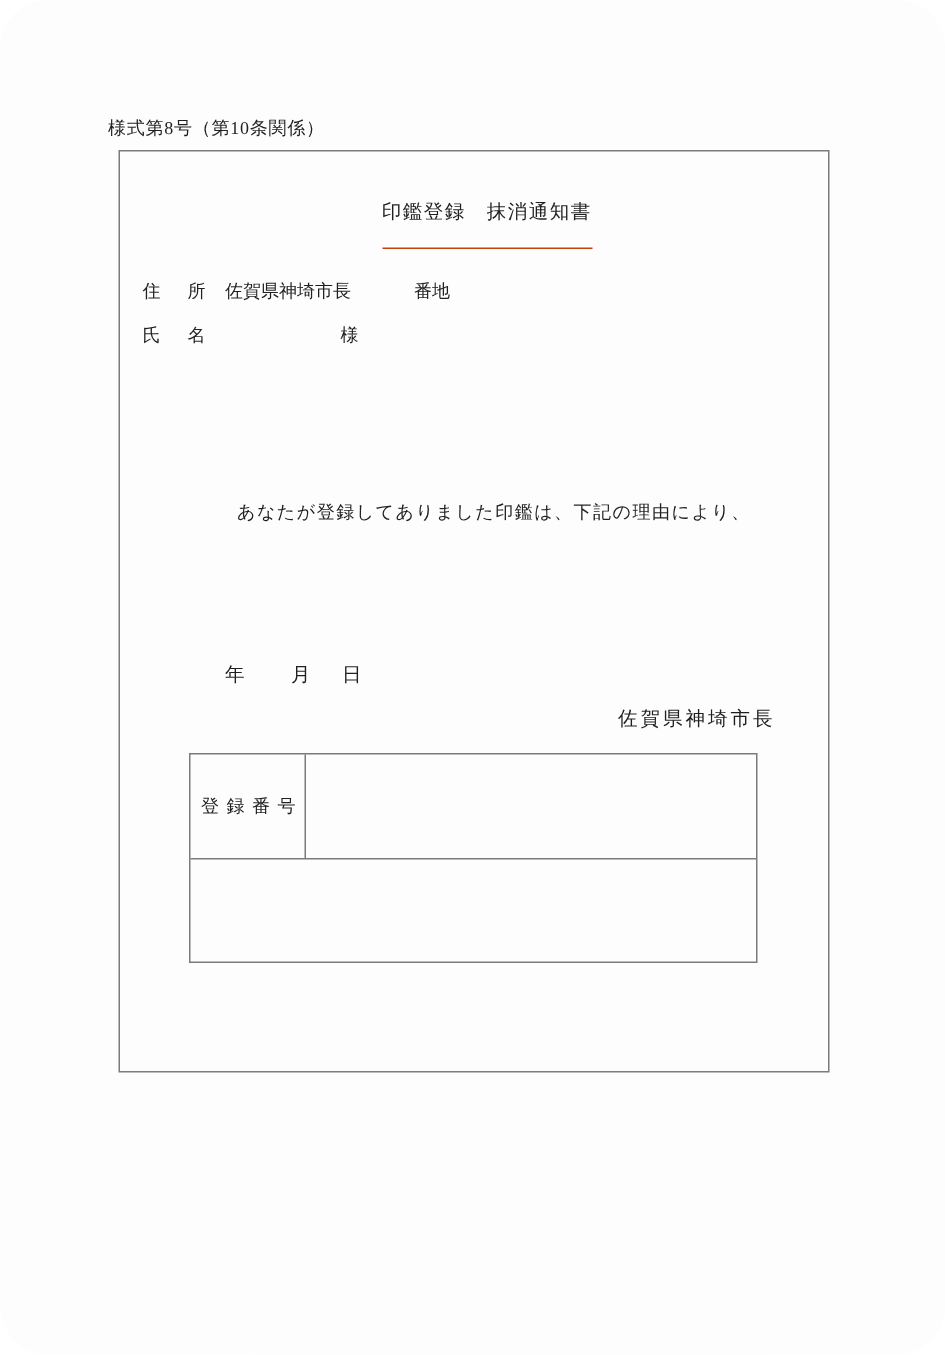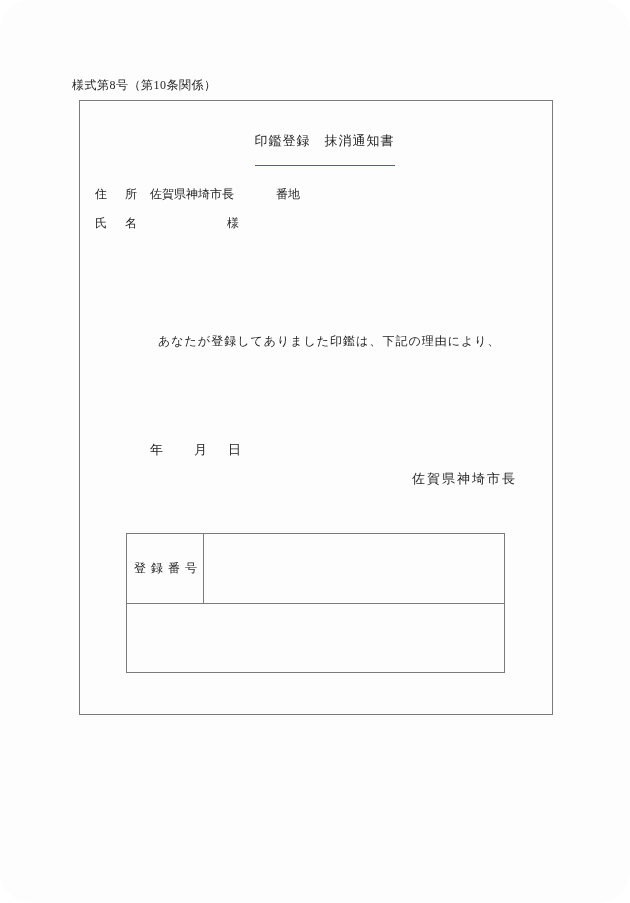--- a/index.html
+++ b/index.html
@@ -46,21 +46,21 @@
   }
   .body-line { letter-spacing: 1px; }
   .date-char { font-size: 13px; }
   .issuer {
     left: 412px; top: 472px;
     font-size: 13px;
     letter-spacing: 2px;
   }
   .notice-table {
     position: absolute;
-    left: 126px; top: 533px;
+    left: 126px; top: 502px;
     width: 377px; height: 138px;
     border: 1px solid #7b7b7b;
     display: flex;
     flex-direction: column;
     background: #fdfdfd;
   }
   .notice-row {
     flex: 1;
     display: flex;
     border-bottom: 1px solid #7b7b7b;

